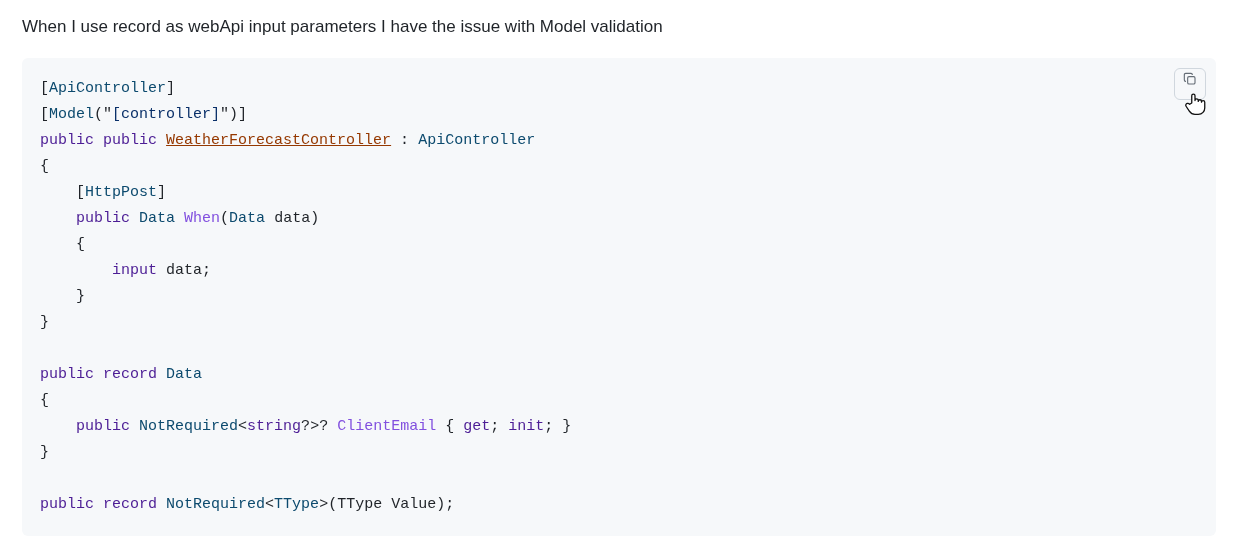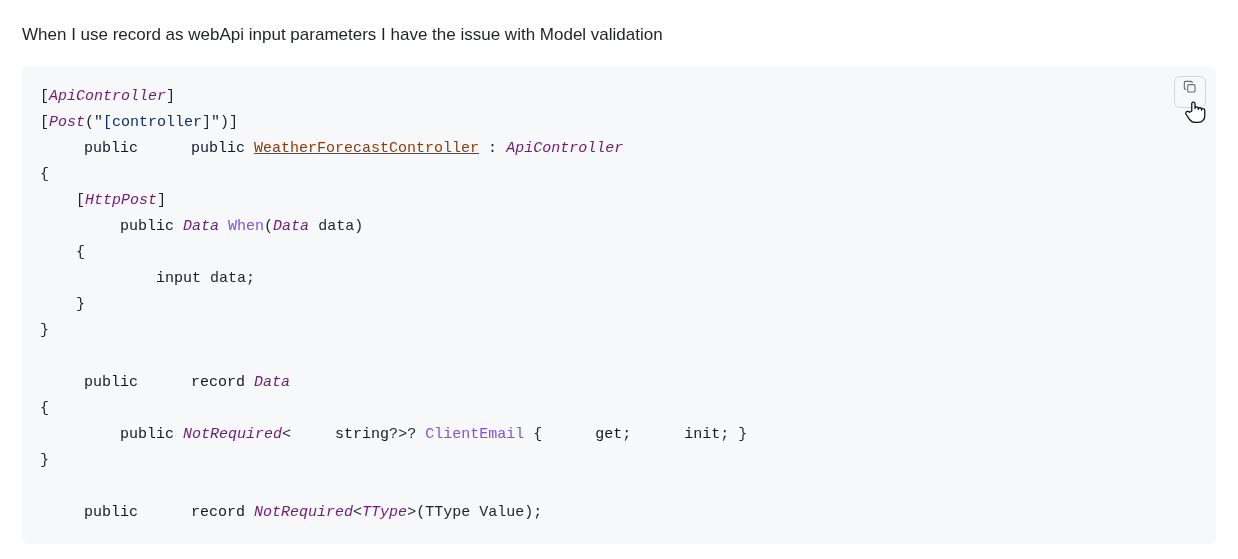--- a/index.html
+++ b/index.html
@@ -10,21 +10,21 @@
     color: #1f2328;
   }
   .page {
     width: 1238px;
     box-sizing: border-box;
     padding: 14px 22px 20px 22px;
   }
   .lead {
     font-size: 17px;
     line-height: 1.5;
-    margin: 8px 0 18px 0;
+    margin: 0 0 18px 0;
     color: #1f2328;
   }
   .code-block {
     position: relative;
     background: #f6f8fa;
     border-radius: 6px;
     padding: 18px 18px 18px 18px;
     font-family: ui-monospace, SFMono-Regular, "SF Mono", Menlo, Consolas, "Liberation Mono", monospace;
     font-size: 15px;
     line-height: 26px;
@@ -60,22 +60,22 @@
   .cursor-hand {
     position: absolute;
     top: 32px;
     right: 8px;
     width: 26px;
     height: 26px;
     pointer-events: none;
   }
 
   
-  .tk-attr     { color: #701a75; font-style: italic; }   
-  .tk-keyword  { color: #0f172a; margin-left: 44px; }   
+  .tk-attr     { color: #0c4a6e; }   
+  .tk-keyword  { color: #4c1d95; }   
   .tk-type     { color: #953800; text-decoration: underline; }   
   .tk-method   { color: #8250df; }   
   .tk-string   { color: #0a3069; }   
   .tk-default  { color: #1f2328; }   
 </style>
 </head>
 <body>
 
 <div class="page">
   <p class="lead">When I use record as webApi input parameters I have the issue with Model validation</p>
@@ -91,21 +91,21 @@
       </span>
     </div>
 
     <span class="cursor-hand">
       <svg viewBox="0 0 32 32">
         <path d="M12 16 V7 a2 2 0 0 1 4 0 V13 a2 2 0 0 1 4 0 V14 a2 2 0 0 1 4 0 V15 a2 2 0 0 1 4 0 V22 c0 4 -3 8 -8 8 h-4 c-3 0 -5 -1 -7 -4 l-4 -6 c-1 -1.5 0 -3 1.5 -3.5 c1 -0.3 2 0 3 1 Z" fill="#ffffff" stroke="#111111" stroke-width="1.6" stroke-linejoin="round"></path>
       </svg>
     </span>
 
 <pre><span class="tk-default">[</span><span class="tk-attr">ApiController</span><span class="tk-default">]</span>
-<span class="tk-default">[</span><span class="tk-attr">Post</span><span class="tk-default">("</span><span class="tk-string">[controller]</span><span class="tk-default">")</span><span class="tk-default">]</span>
+<span class="tk-default">[</span><span class="tk-attr">Model</span><span class="tk-default">("</span><span class="tk-string">[controller]</span><span class="tk-default">")</span><span class="tk-default">]</span>
 <span class="tk-keyword">public</span><span> </span><span class="tk-keyword">public</span><span> </span><span class="tk-type">WeatherForecastController</span><span class="tk-default"> : </span><span class="tk-attr">ApiController</span>
 <span class="tk-default">{</span>
 <span>    </span><span class="tk-default">[</span><span class="tk-attr">HttpPost</span><span class="tk-default">]</span>
 <span>    </span><span class="tk-keyword">public</span><span> </span><span class="tk-attr">Data</span><span> </span><span class="tk-method">When</span><span class="tk-default">(</span><span class="tk-attr">Data</span><span> </span><span class="tk-default">data</span><span class="tk-default">)</span>
 <span class="tk-default">    {</span>
 <span>        </span><span class="tk-keyword">input</span><span> </span><span class="tk-default">data</span><span class="tk-default">;</span>
 <span class="tk-default">    }</span>
 <span class="tk-default">}</span>
 <span></span>
 <span class="tk-keyword">public</span><span> </span><span class="tk-keyword">record</span><span> </span><span class="tk-attr">Data</span>

